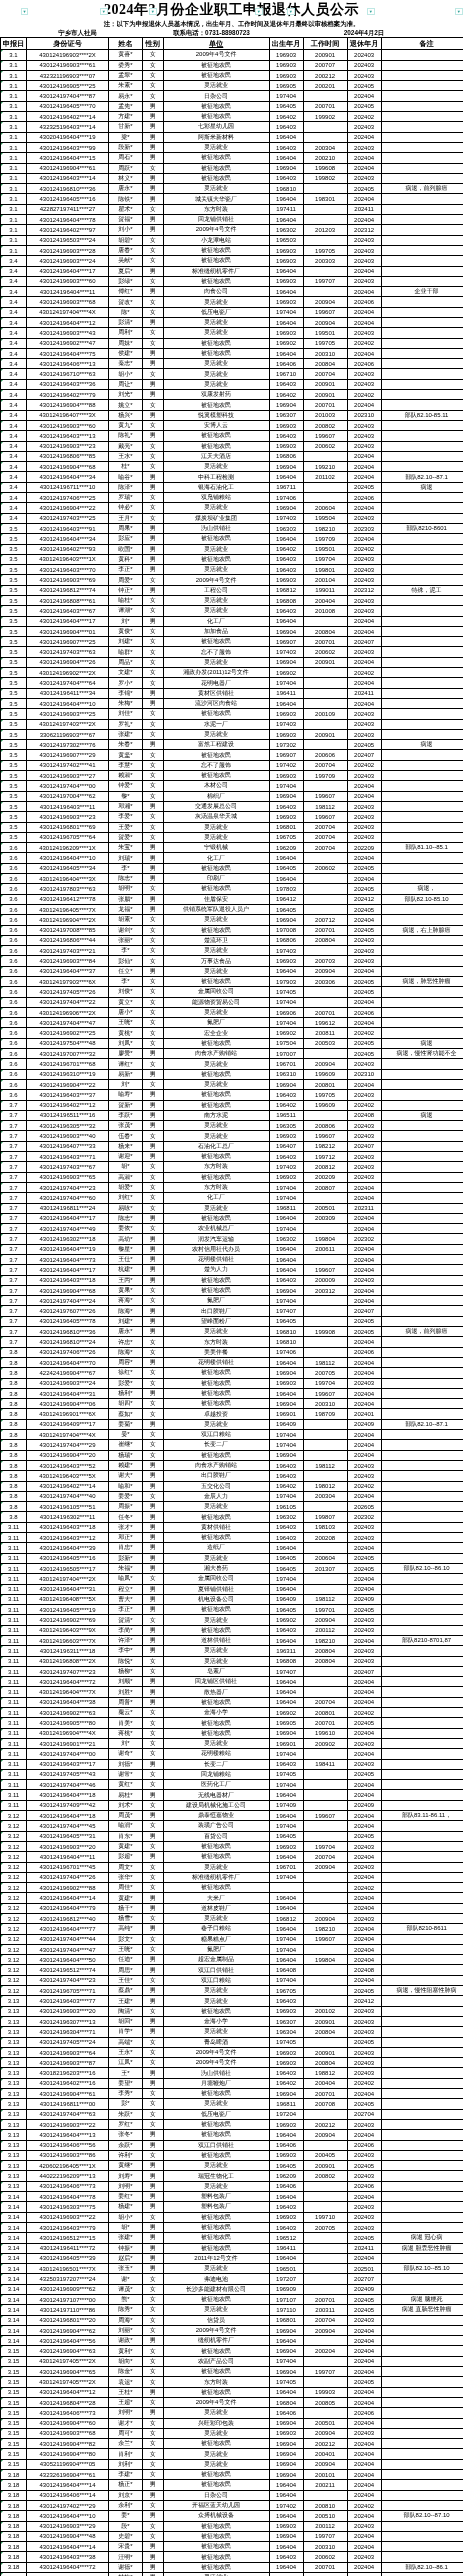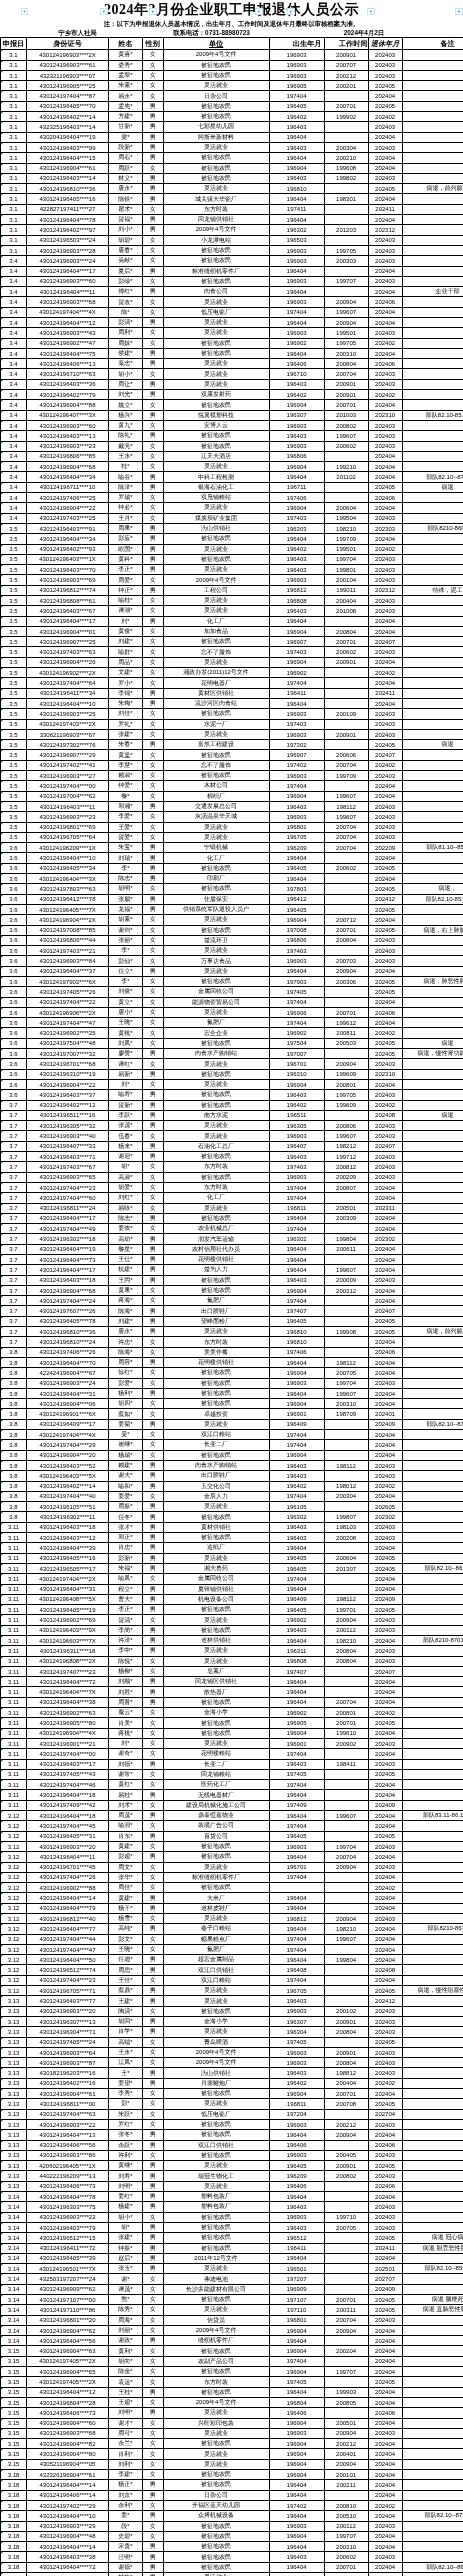--- a/index.html
+++ b/index.html
@@ -44,23 +44,23 @@
     <span class="info-date">2024年4月2日</span>
   </div>
   <table>
     <thead>
       <tr>
           <th style="width: 25px; margin-left: 16px;">申报日</th>
           <th style="width: 81px; margin-left: 10px;">身份证号</th>
           <th style="width: 33px;">姓名</th>
           <th style="width: 19.6px; text-align: center;">性别</th>
           <th style="width: 105px; text-decoration: underline;">单位</th>
-          <th style="width: 33px; padding-left: 21px;">出生年月</th>
-          <th style="width: 43px; text-align: right;">工作时间</th>
-          <th style="width: 33px; font-style: italic;">退休年月</th>
+          <th style="width: 33px;">出生年月</th>
+          <th style="width: 43px;">工作时间</th>
+          <th style="width: 33px;">退休年月</th>
           <th style="width: 90px;">备注</th>
         </tr>
     </thead>
     <tbody>
         <tr>
           <td>3.1</td>
           <td>430124196903****2X</td>
           <td>黄喜*</td>
           <td>女</td>
           <td>2009年4号文件</td>

